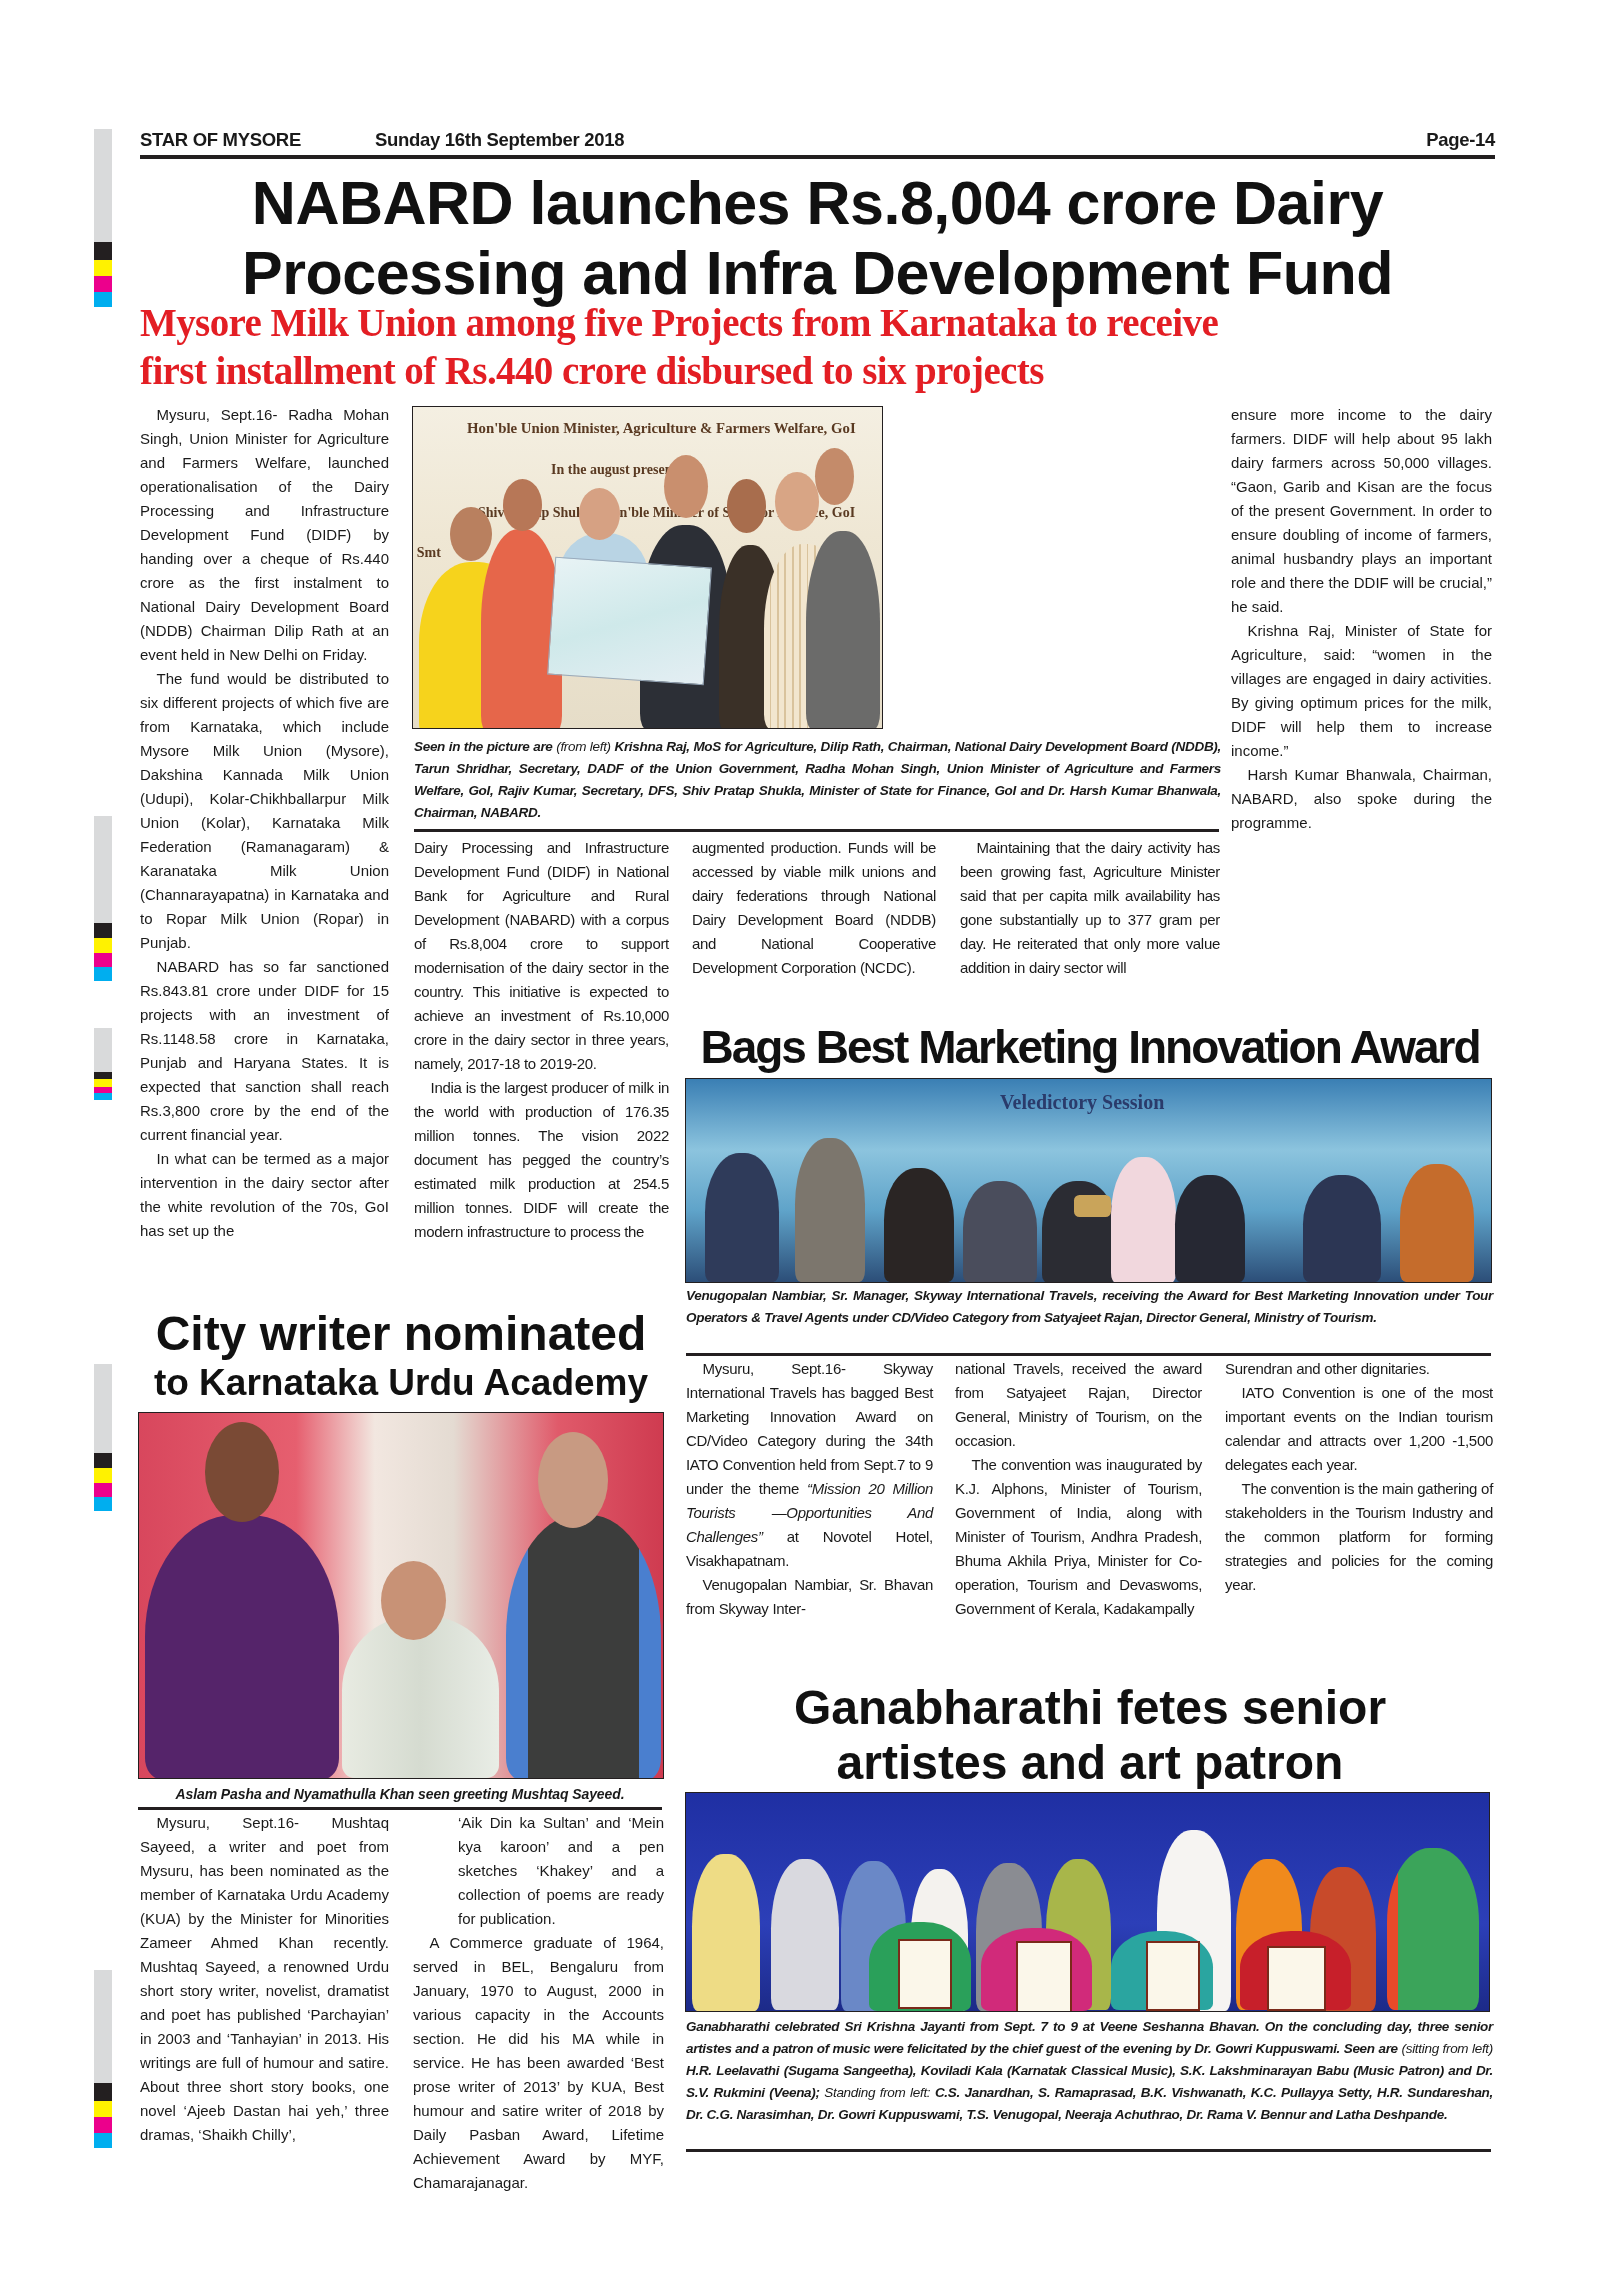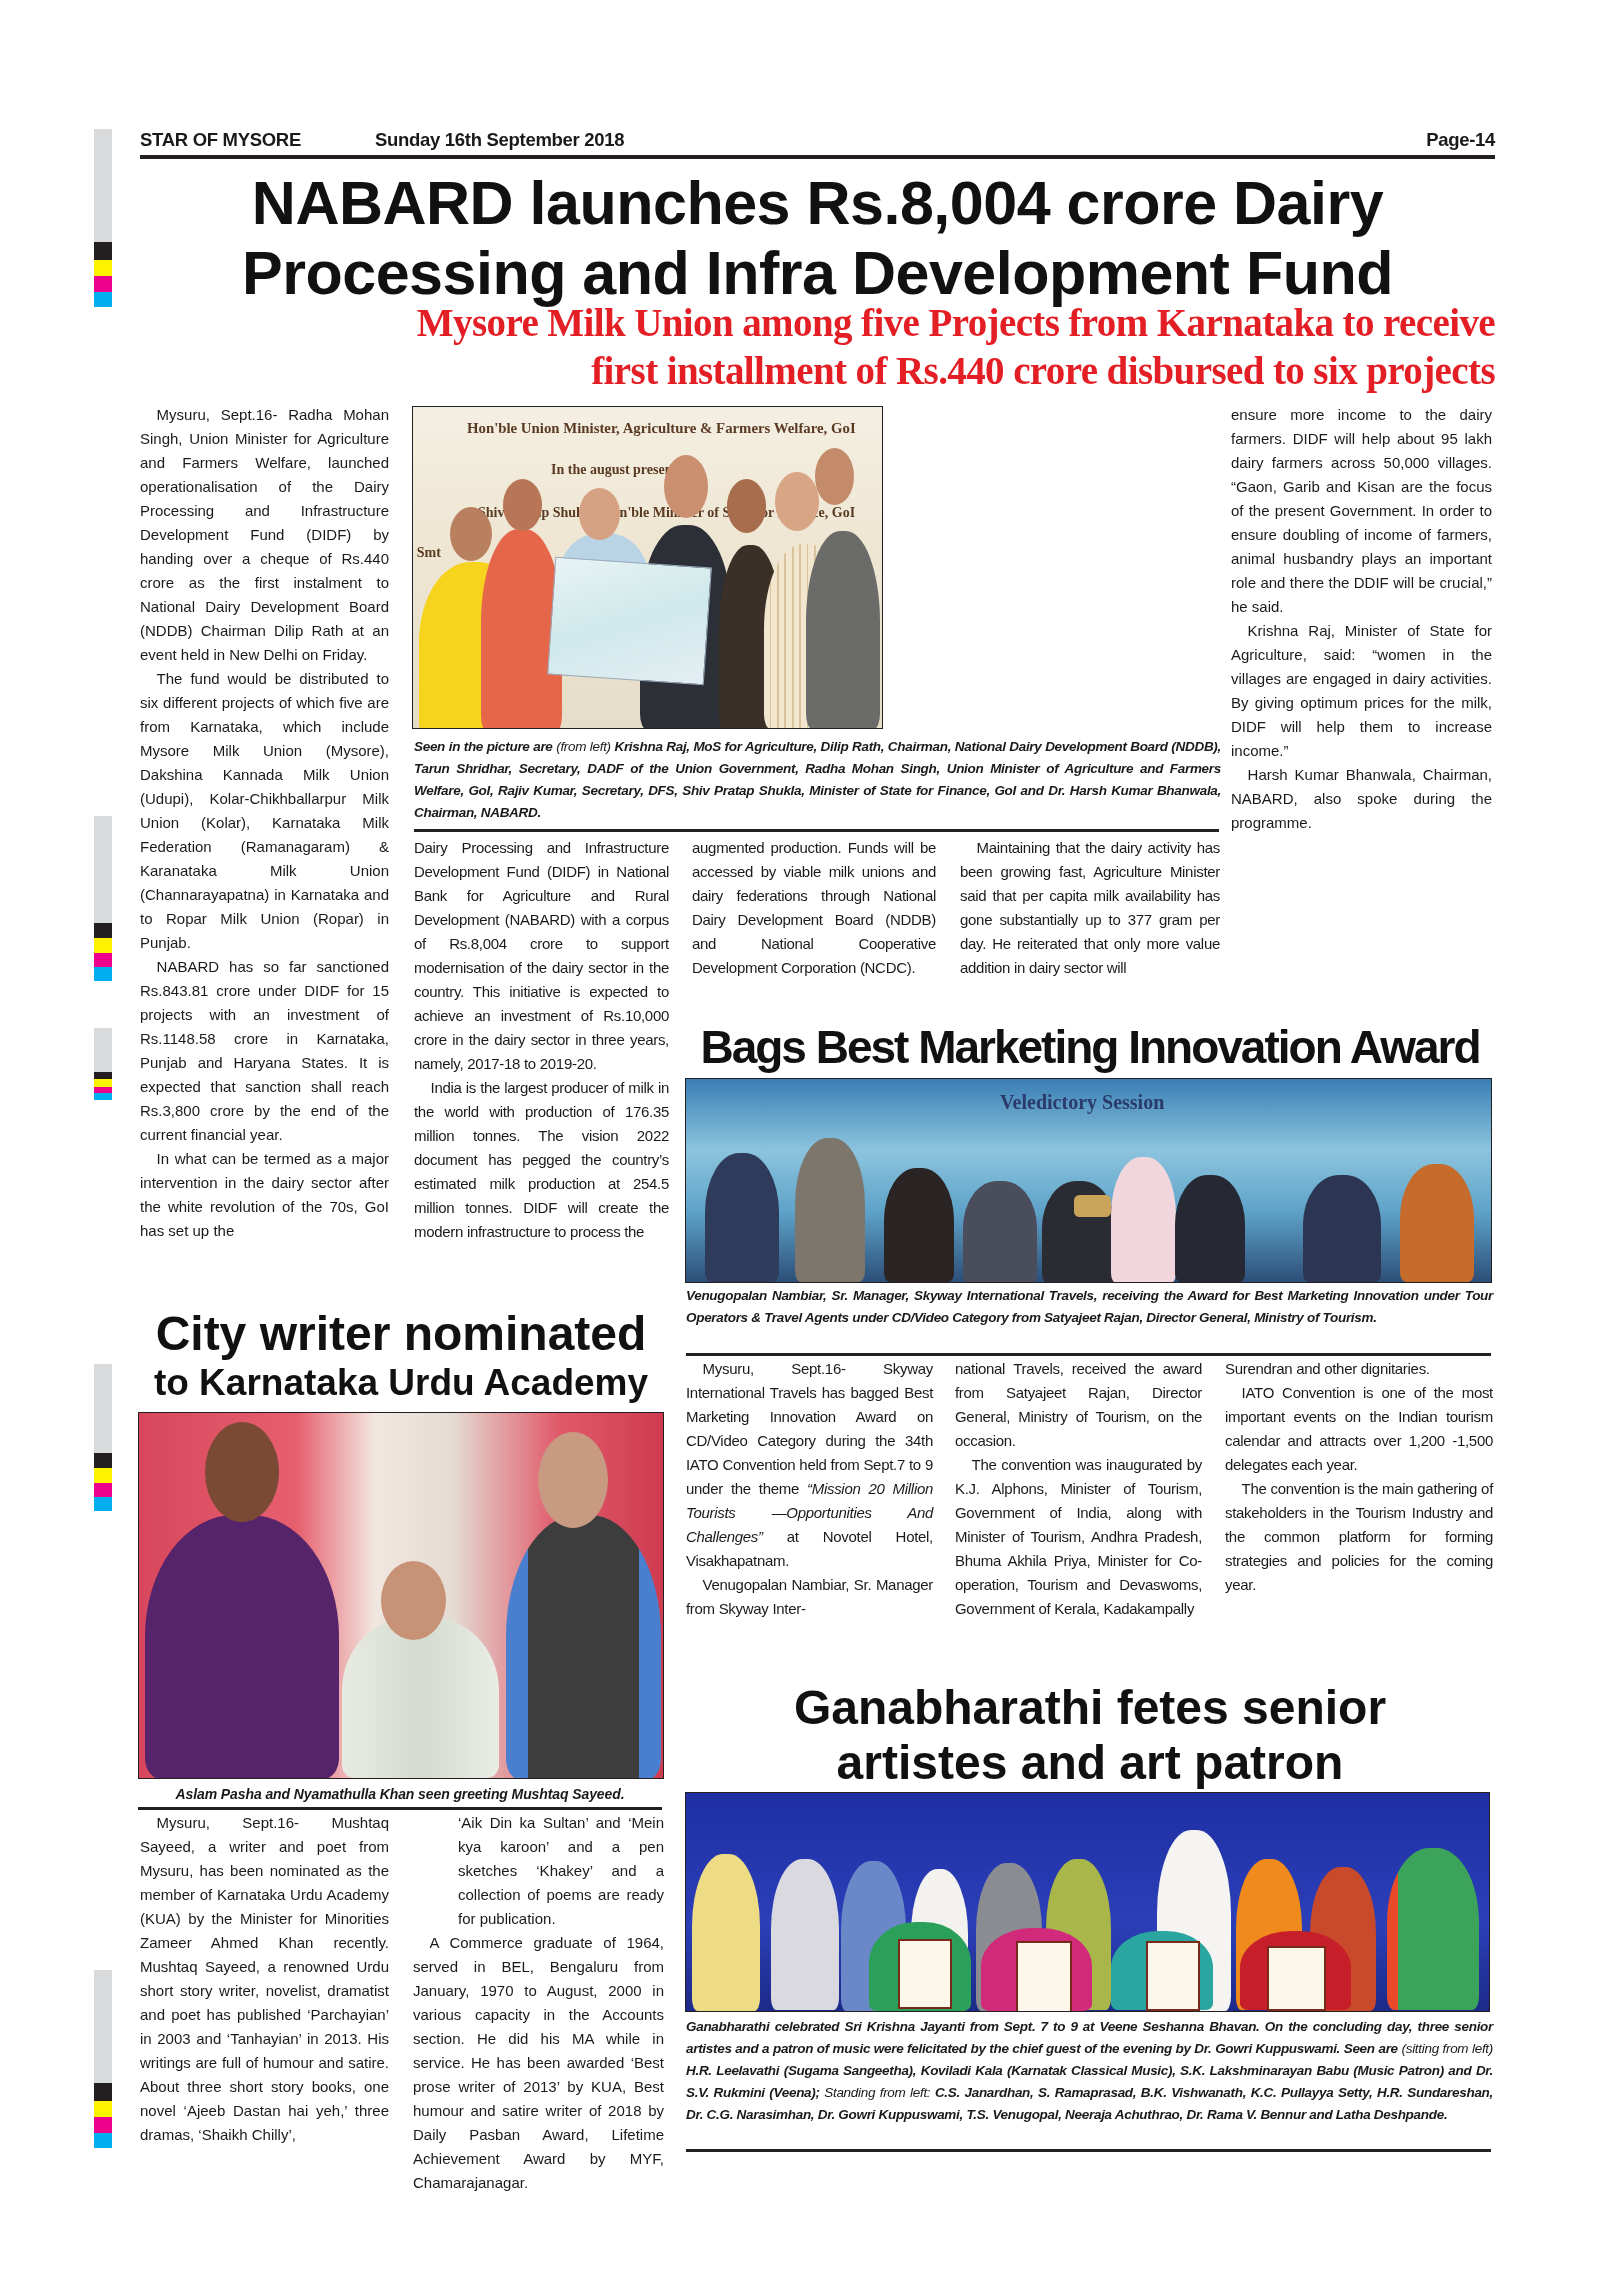--- a/index.html
+++ b/index.html
@@ -15,21 +15,21 @@
 
   
   .masthead { position: absolute; left: 140px; top: 127px; width: 1355px; height: 28px; border-bottom: 4.6px solid #231f20; font-family: "Liberation Sans", sans-serif; font-weight: bold; font-size: 18.5px; letter-spacing: -0.3px; }
   .masthead .paper { position: absolute; left: 0; top: 1.8px; }
   .masthead .date { position: absolute; left: 235px; top: 1.8px; }
   .masthead .page { position: absolute; right: 0; top: 1.8px; }
 
   .headline { position: absolute; left: 140px; width: 1355px; text-align: center; font-family: "Liberation Sans", sans-serif; font-weight: bold; color: #111; }
   .h1a { top: 166px; font-size: 61px; line-height: 74px; letter-spacing: -0.5px; transform: scaleX(1.0); }
   .h1b { top: 236px; font-size: 61px; line-height: 74px; letter-spacing: -0.5px; }
-  .sub { position: absolute; left: 140px; width: 1355px; text-align: right; font-family: "Liberation Serif", serif; color: #e31e24; font-size: 39px; line-height: 48px; font-weight: bold; letter-spacing: -0.6px; }
+  .sub { position: absolute; left: 140px; width: 1355px; text-align: left; font-family: "Liberation Serif", serif; color: #e31e24; font-size: 39px; line-height: 48px; font-weight: bold; letter-spacing: -0.6px; }
   .sub1 { top: 299px; }
   .sub2 { top: 347px; }
 
   .col { position: absolute; font-family: "Liberation Sans", sans-serif; font-size: 15px; line-height: 24px; text-align: justify; color: #1a1a1a; }
   .col p { margin: 0; text-indent: 16.6px; }
   .narrow { font-family: "Liberation Sans Narrow", "Liberation Sans", sans-serif; letter-spacing: -0.3px; }
 
   .photo { position: absolute; border: 1.8px solid #231f20; overflow: hidden; }
   .caption { position: absolute; font-family: "Liberation Sans", sans-serif; font-style: italic; font-weight: bold; font-size: 13.5px; line-height: 22px; text-align: justify; color: #1a1a1a; letter-spacing: -0.3px; }
   .caption .light { font-weight: normal; }
@@ -184,21 +184,21 @@
   <div class="person" style="left:489px; top:96px; width:70px; height:107px; background:#262833;"></div>
   <div class="person" style="left:617px; top:96px; width:78px; height:107px; background:#2c3654;"></div>
   <div class="person" style="left:714px; top:85px; width:74px; height:118px; background:#c56c2c;"></div>
   <div class="head" style="left:388px; top:116px; width:37px; height:22px; border-radius:5.5px; background:#c9a45a;"></div>
 </div>
 <div class="caption" style="left:686px; top:1285px; width:807px; font-family:'Liberation Sans Narrow','Liberation Sans',sans-serif;">Venugopalan Nambiar, Sr. Manager, Skyway International Travels, receiving the Award for Best Marketing Innovation under Tour Operators &amp; Travel Agents under CD/Video Category from Satyajeet Rajan, Director General, Ministry of Tourism.</div>
 <div class="rule" style="left:686px; top:1353px; width:805px;"></div>
 
 <div class="col narrow" style="left:686px; top:1357px; width:247px;">
   <p><span>Mysuru, Sept.16- Skyway International Travels has bagged Best Marketing Innovation Award on CD/Video Category during the 34th IATO Convention held from Sept.7 to 9 under the theme </span><i>“Mission 20 Million Tourists —Opportunities And Challenges”</i><span> at Novotel Hotel, Visakhapatnam.</span></p>
-  <p>Venugopalan Nambiar, Sr. Manager from Skyway Inter-</p>
+  <p>Venugopalan Nambiar, Sr. Bhavan from Skyway Inter-</p>
 </div>
 <div class="col narrow" style="left:955px; top:1357px; width:247px;">
   <p style="text-indent:0;">national Travels, received the award from Satyajeet Rajan, Director General, Ministry of Tourism, on the occasion.</p>
   <p>The convention was inaugurated by K.J. Alphons, Minister of Tourism, Government of India, along with Minister of Tourism, Andhra Pradesh, Bhuma Akhila Priya, Minister for Co-operation, Tourism and Devaswoms, Government of Kerala, Kadakampally</p>
 </div>
 <div class="col narrow" style="left:1225px; top:1357px; width:268px;">
   <p style="text-indent:0;">Surendran and other dignitaries.</p>
   <p>IATO Convention is one of the most important events on the Indian tourism calendar and attracts over 1,200 -1,500 delegates each year.</p>
   <p>The convention is the main gathering of stakeholders in the Tourism Industry and the common platform for forming strategies and policies for the coming year.</p>
 </div>

